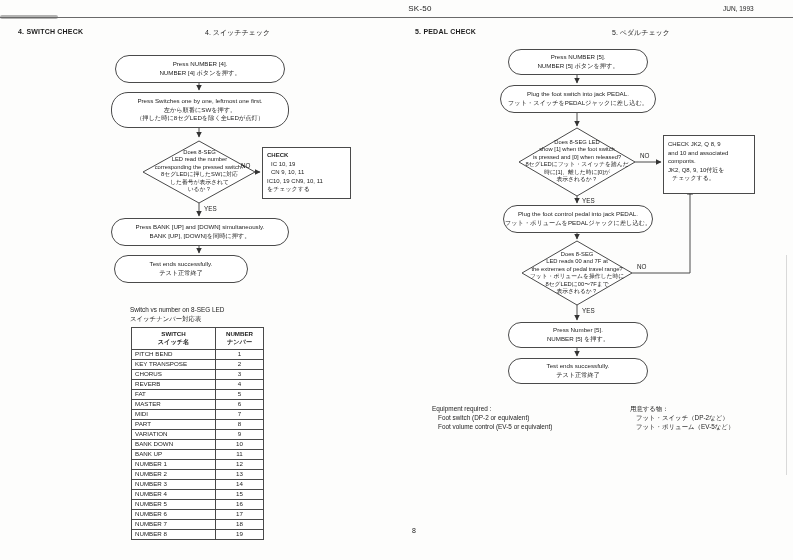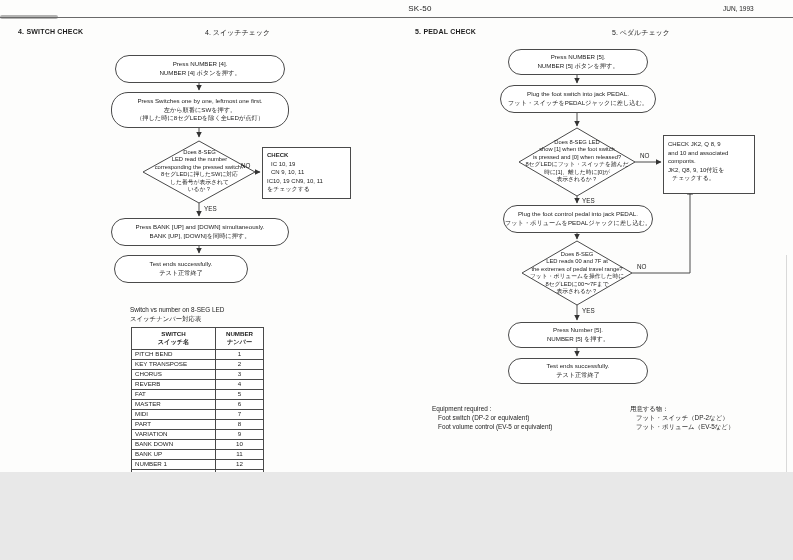--- a/index.html
+++ b/index.html
@@ -1,17 +1,17 @@
 <!DOCTYPE html>
 <html><head>
 <meta charset="utf-8">
 <style>
   html,body { margin:0; padding:0; background:#e8e8e8; }
   .page {
-    position:relative; width:793px; height:472px; margin:0 auto;
+    position:relative; width:793px; height:560px; margin:0 auto;
     background:#fdfdfc; overflow:hidden;
     font-family:"Liberation Sans", sans-serif; color:#1c1c1c;
     -webkit-font-smoothing:antialiased;
   }
   .hdr-model { position:absolute; left:360px; top:4px; width:120px; text-align:center; font-size:8px; letter-spacing:.3px; }
   .hdr-date  { position:absolute; left:723px; top:5px; font-size:6.5px; }
   .hdr-rule  { position:absolute; left:0; top:17px; width:793px; height:1px; background:#6a6a6a; }
   .hdr-smudge{ position:absolute; left:0; top:15px; width:58px; height:4px; background:#9a9a9a; border-radius:2px; opacity:.75; }
   .scan-line { position:absolute; left:786px; top:255px; width:1px; height:220px; background:#d9d9d9; }
 

